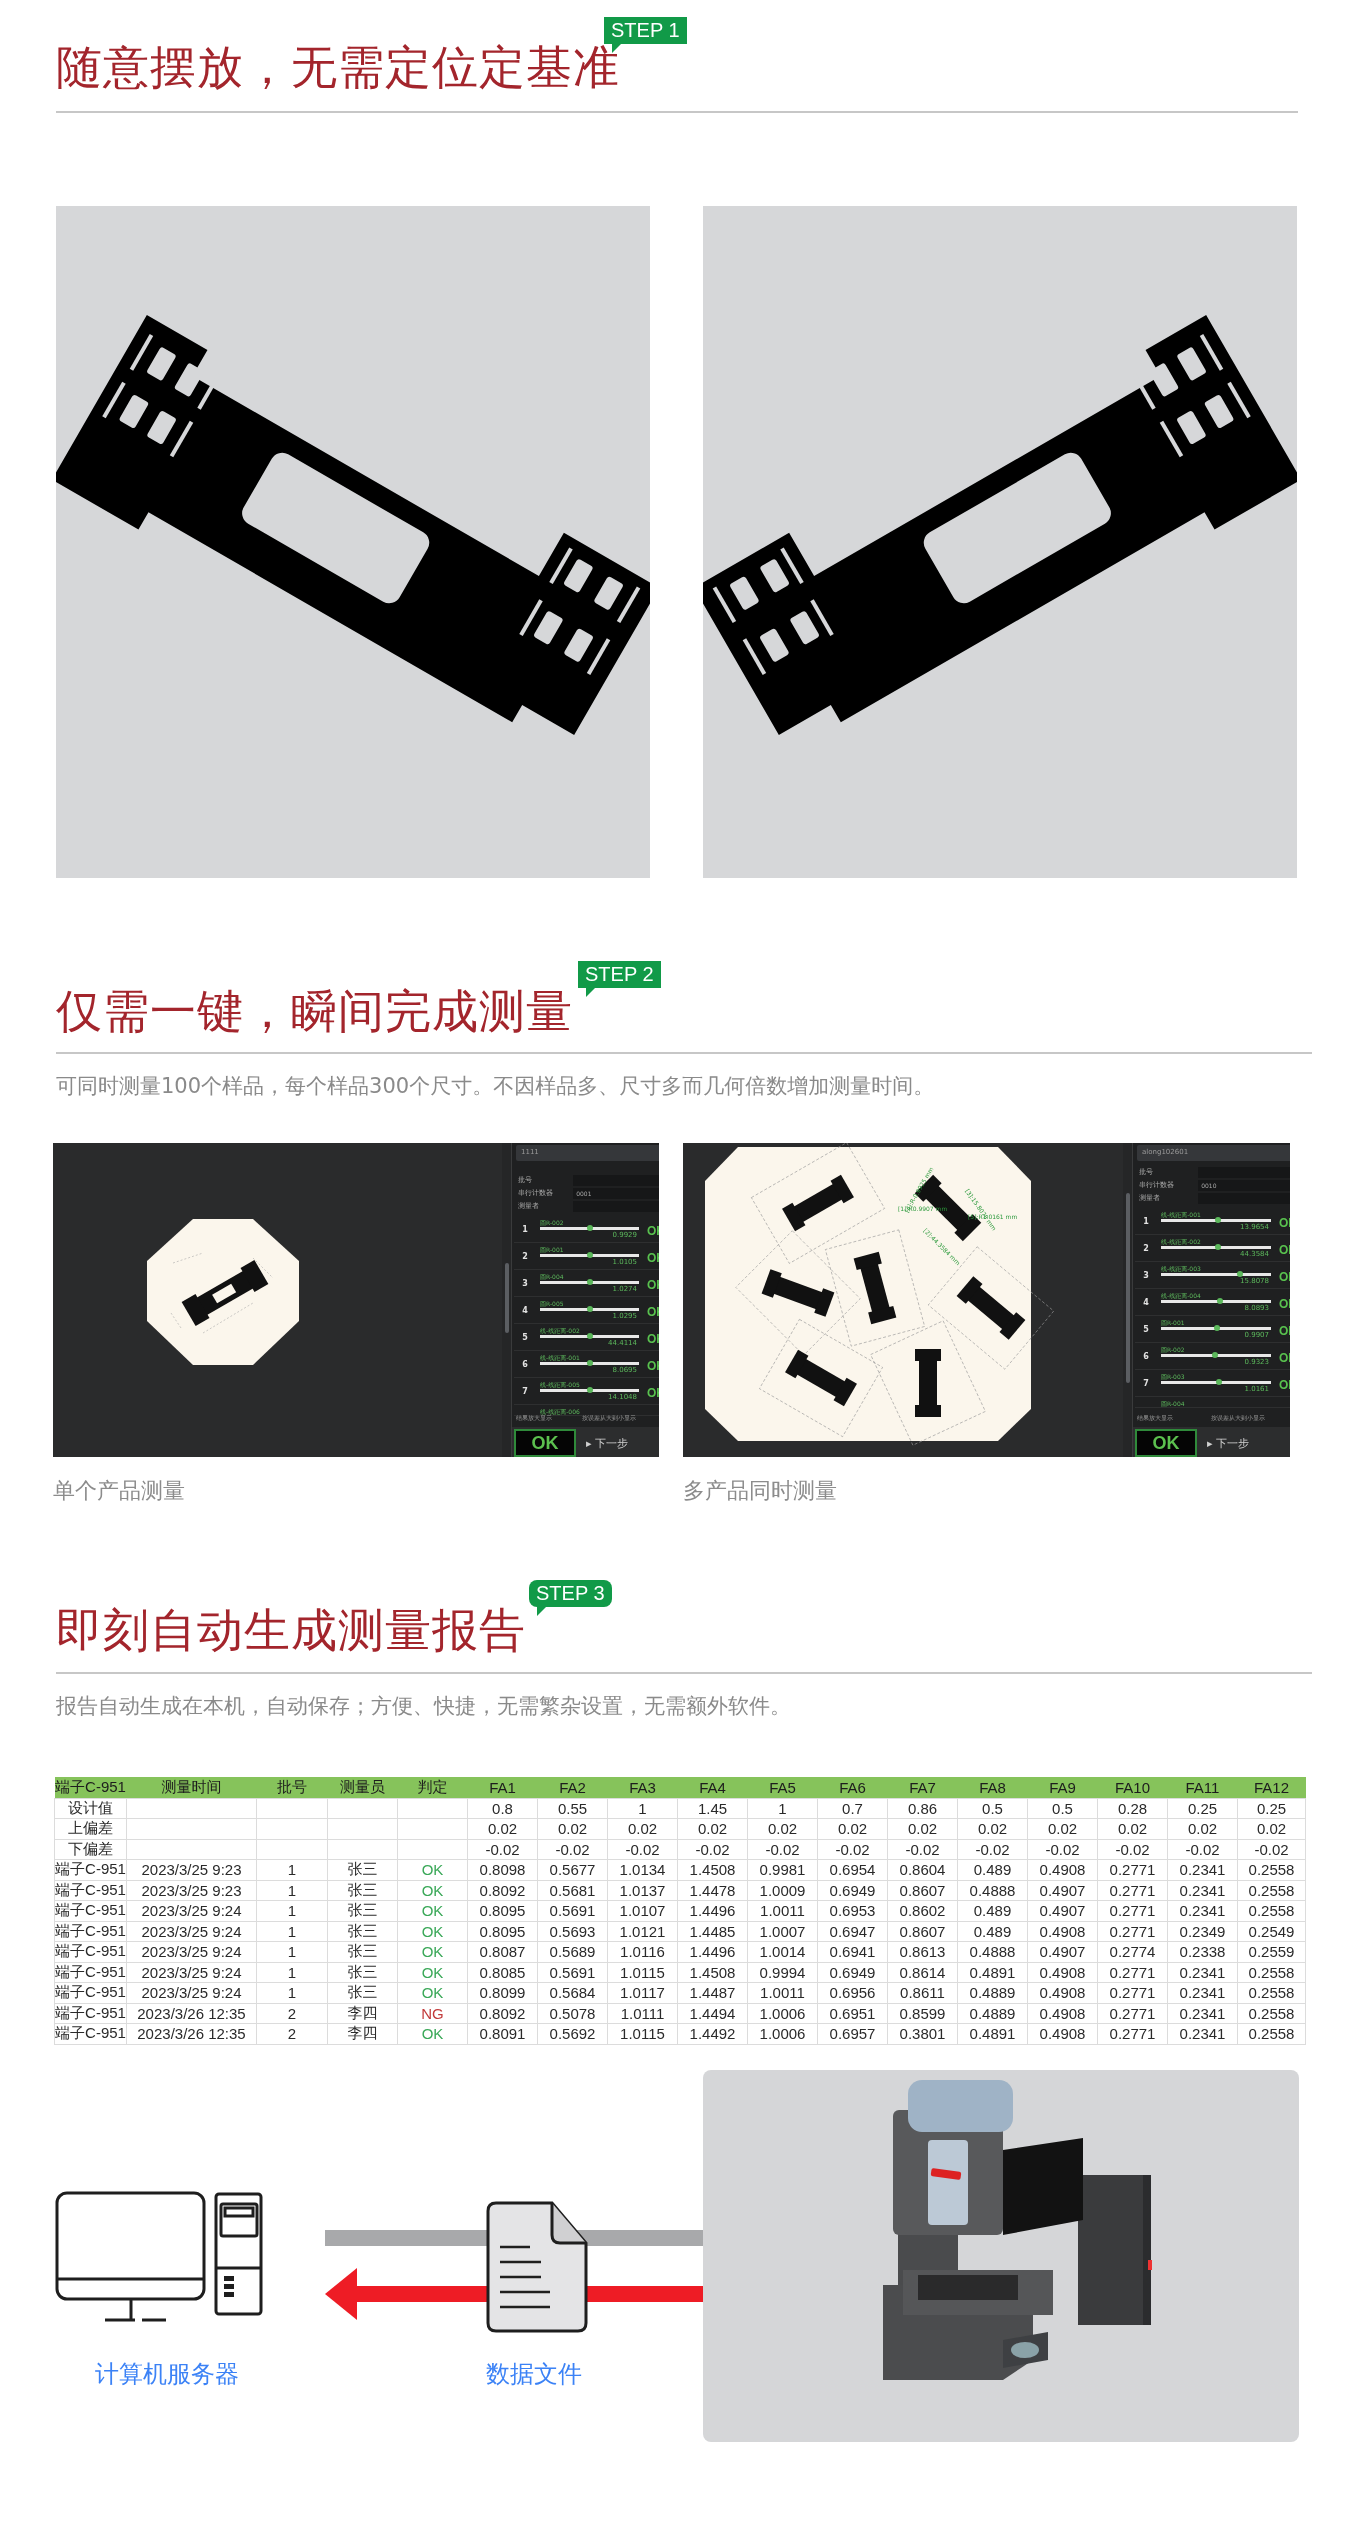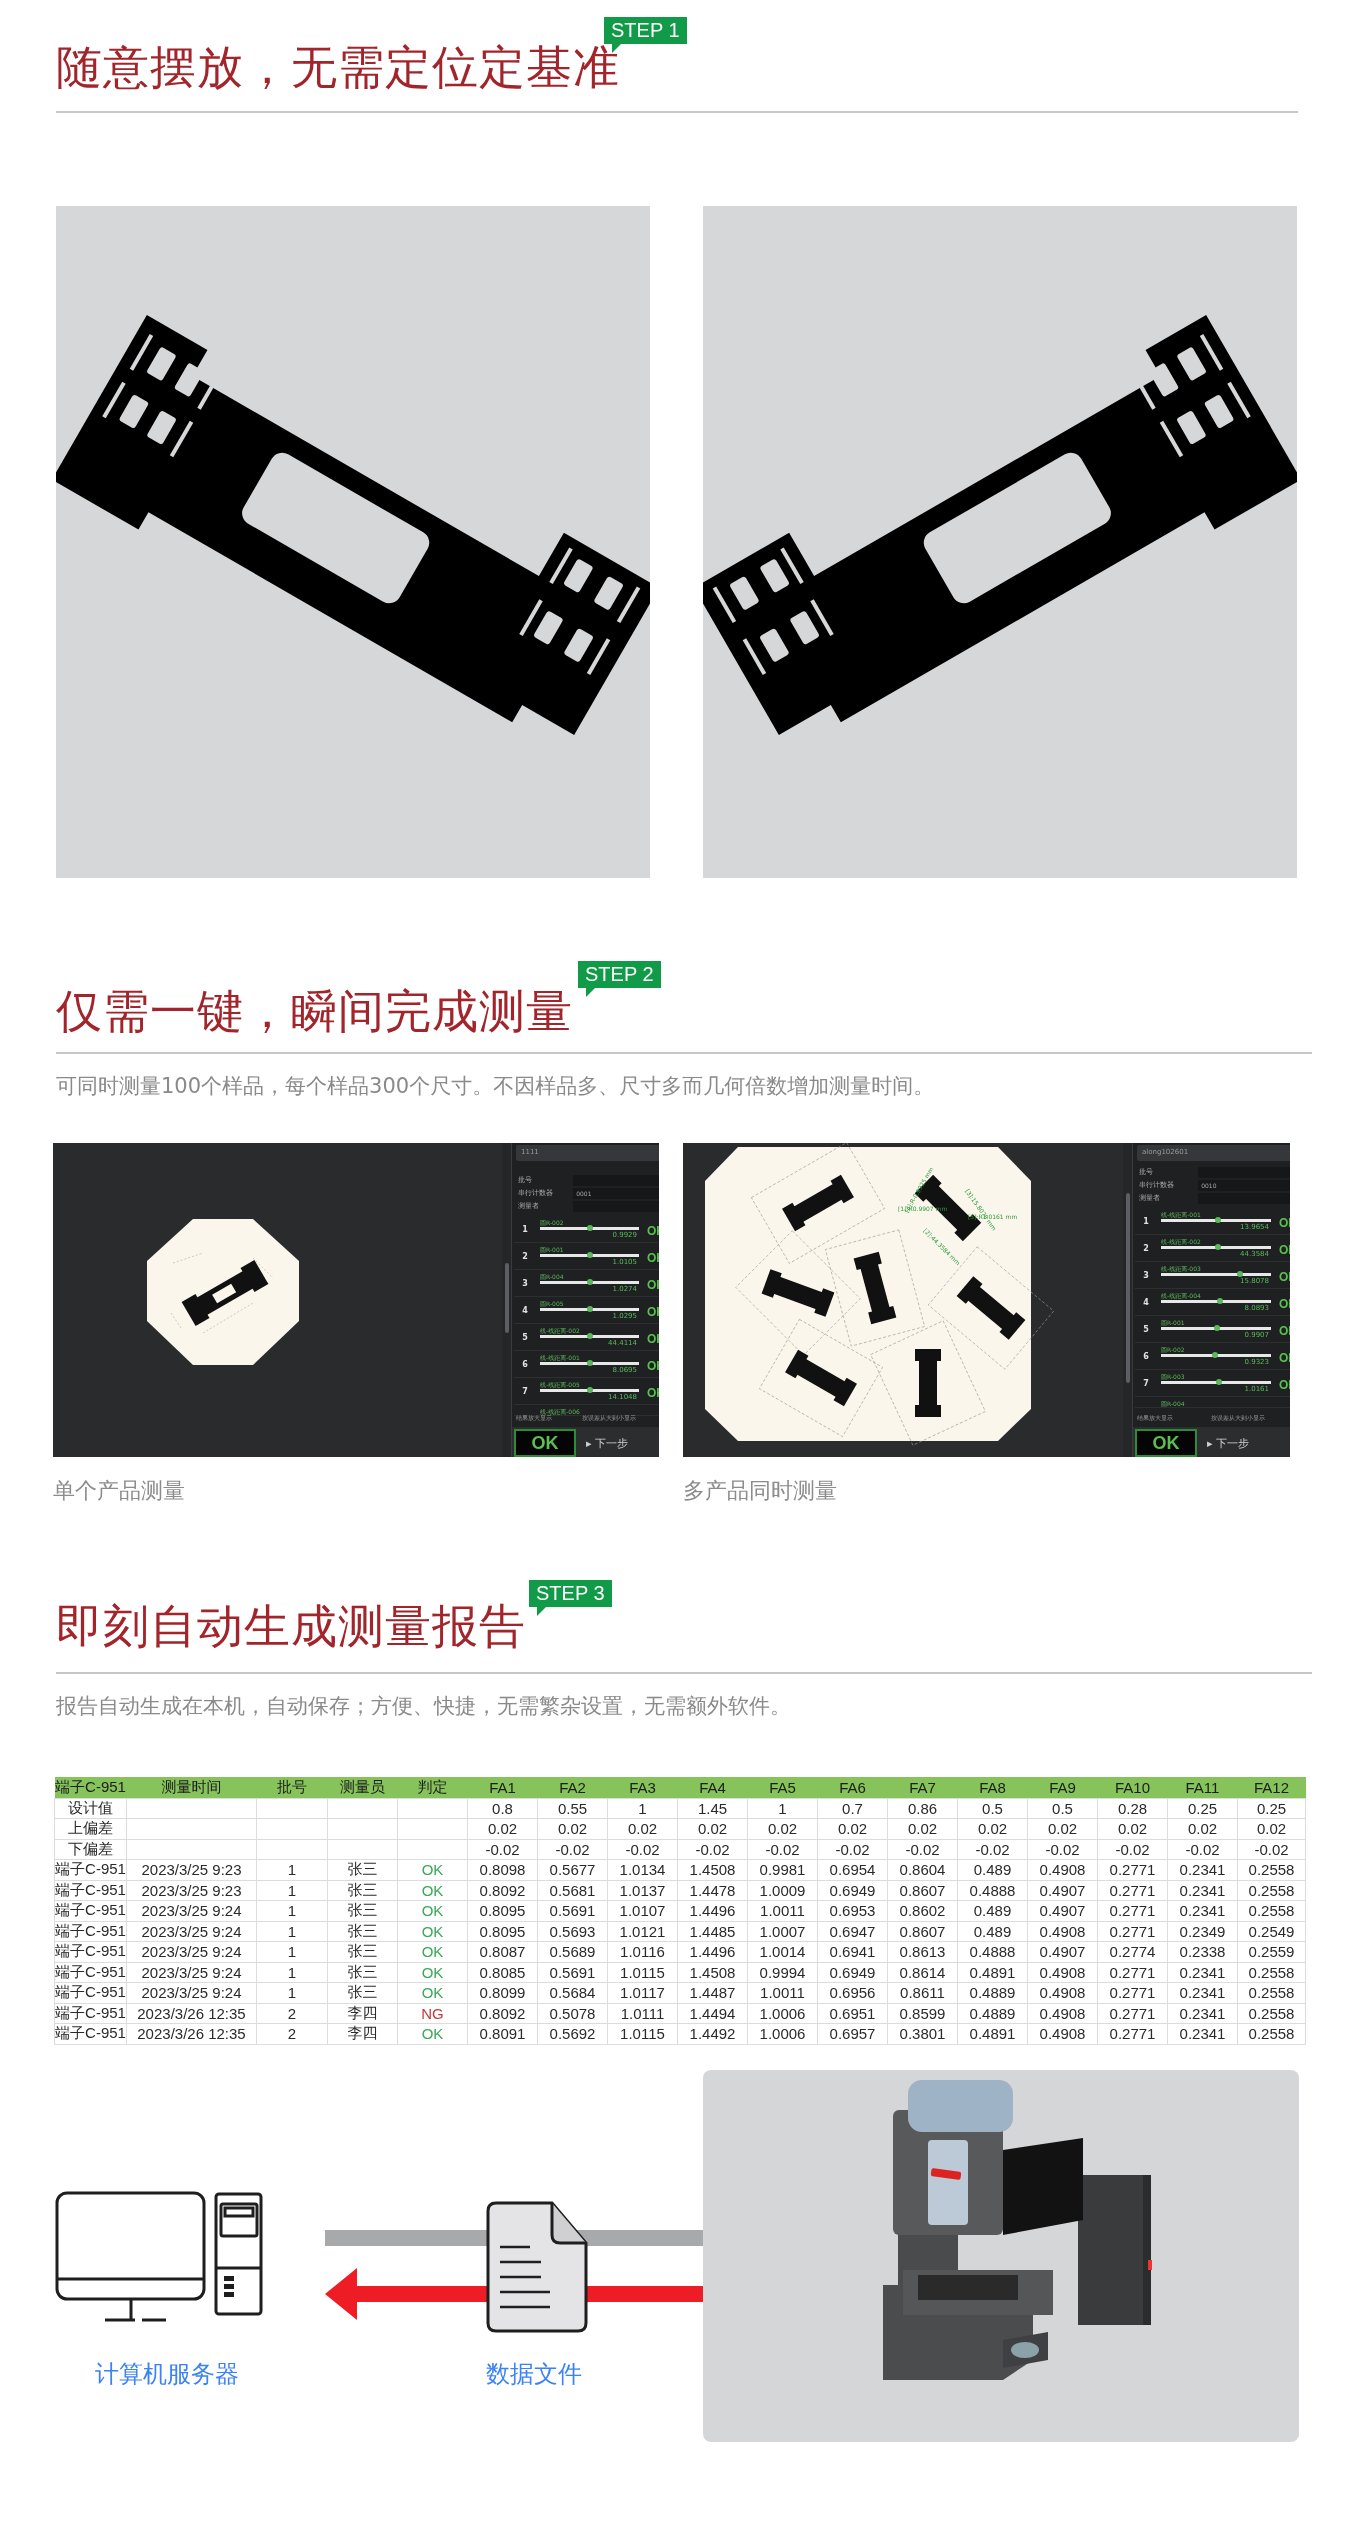--- a/index.html
+++ b/index.html
@@ -369,22 +369,22 @@
       <div class="sw-bottom">
         <div class="sw-okbtn">OK</div>
         <div class="sw-next"><span>▸ </span><span>下一步</span></div>
       </div>
     </div>
   </div>
   <div class="caption" style="left:683px; top:1476px;">多产品同时测量</div>
 </div>
 
 <div>
-  <h1 class="section-title" style="left:56px; top:1607px;font-family:Liberation Mono, monospace;">即刻自动生成测量报告</h1>
-  <div class="step-badge" style="left:529px; top:1580px;">STEP 3</div>
+  <h1 class="section-title" style="left:56px; top:1607px;">即刻自动生成测量报告</h1>
+  <div class="step-badge" style="left:529px; top:1580px;border-radius:8px;">STEP 3</div>
   <div class="rule" style="left:56px; top:1672px; width:1256px;"></div>
   <div class="subtext" style="left:56px; top:1692px;">报告自动生成在本机，自动保存；方便、快捷，无需繁杂设置，无需额外软件。</div>
 
   <table class="report" style="left:54px; top:1777px; width:1251px;">
     <colgroup>
       <col style="width:72px">
         <col style="width:130px">
         <col style="width:71px">
         <col style="width:70px">
         <col style="width:70px">

